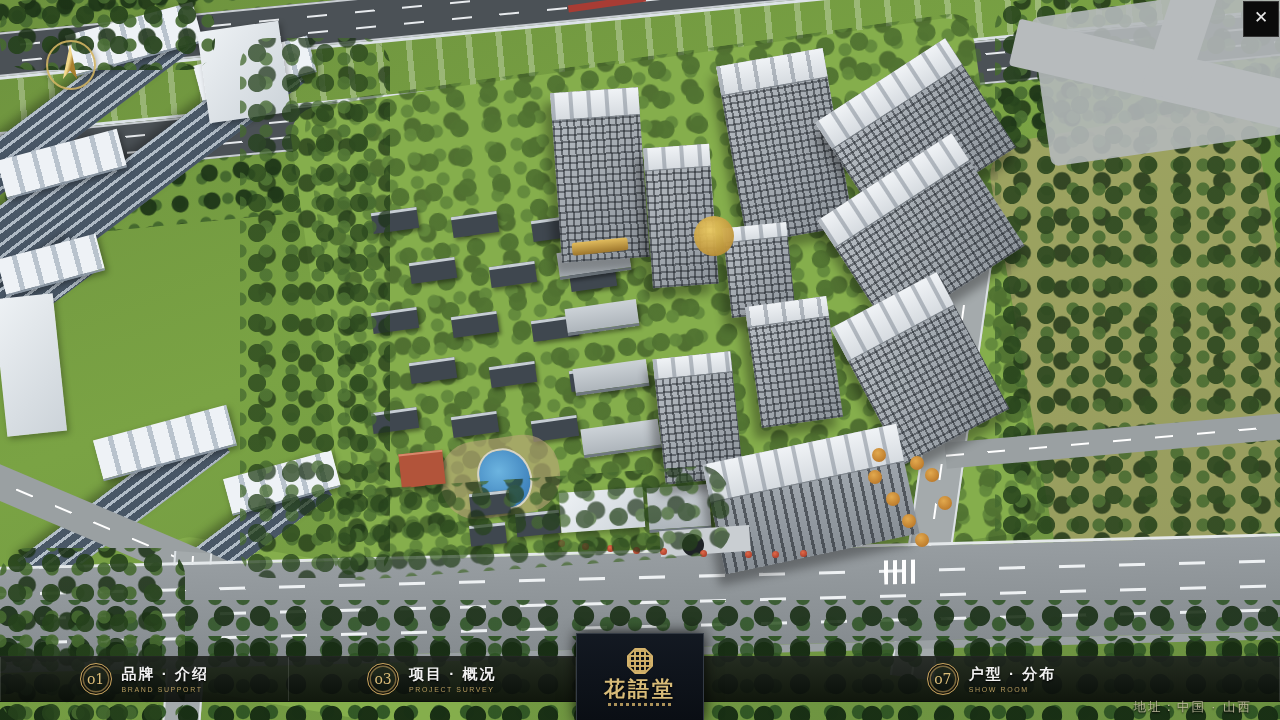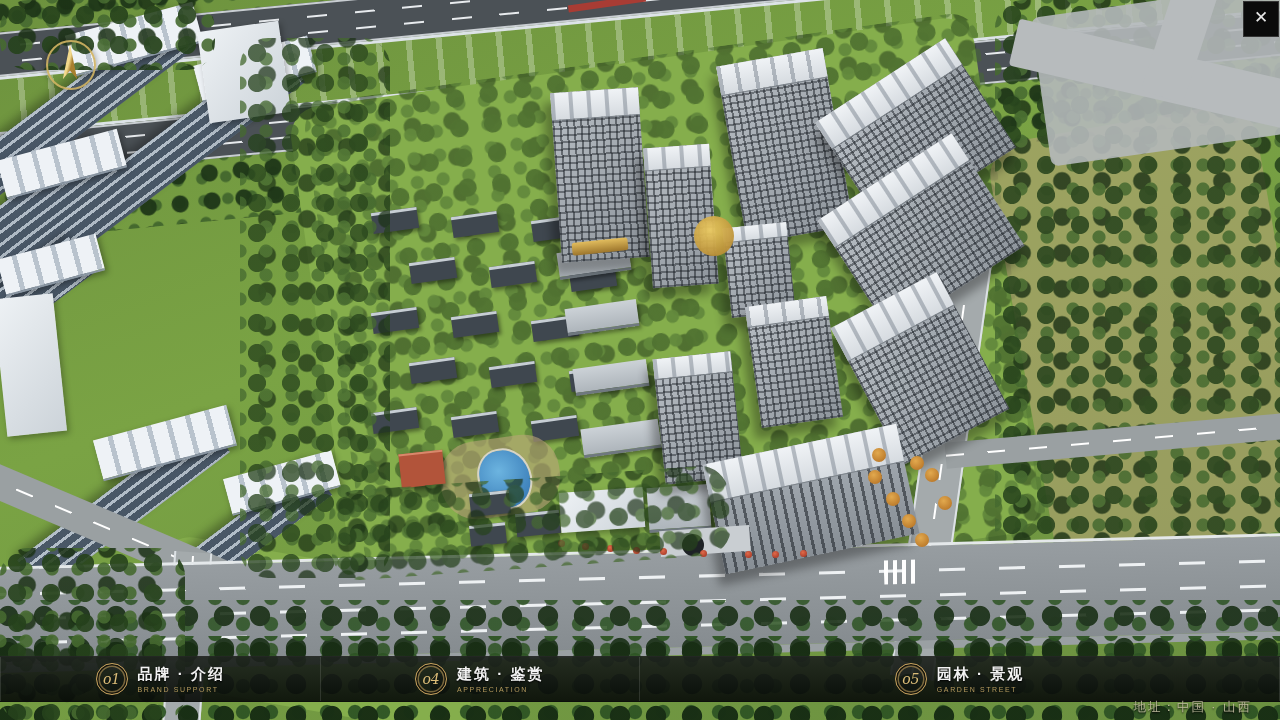--- a/index.html
+++ b/index.html
@@ -95,21 +95,21 @@
   #navbar{position:absolute;left:0;right:0;top:656px;height:44px;display:flex;align-items:stretch;
       background:linear-gradient(rgba(30,35,30,.92),rgba(8,12,8,.92));
       border-top:1px solid rgba(255,255,255,.1);border-bottom:1px solid rgba(0,0,0,.65);}
   .nav-group{flex:1;display:flex;}
   .nav-item{flex:1;display:flex;align-items:center;justify-content:center;gap:10px;cursor:pointer;
       border-right:1px solid rgba(255,255,255,.12);overflow:hidden;}
   .nav-group.left .nav-item:first-child{border-left:1px solid rgba(255,255,255,.12);}
   .badge{width:30px;height:30px;flex:0 0 30px;border-radius:50%;border:1px solid #caa45f;
       box-shadow:inset 0 0 0 1.5px rgba(5,8,5,.9),inset 0 0 0 3px rgba(202,164,95,.55);
       display:flex;align-items:center;justify-content:center;
-      font-family:"DejaVu Serif",serif;font-style:italic;font-size:14px;color:#dcbd78;}
+      font-family:"DejaVu Serif",serif;font-size:14px;color:#dcbd78;}
   .nav-text{display:flex;flex-direction:column;align-items:flex-start;}
   .cn{font-size:15px;font-weight:bold;color:#f2f2f2;letter-spacing:2px;white-space:nowrap;
       text-shadow:0 1px 2px #000;}
   .en{font-size:7px;color:#b59a5e;letter-spacing:1.6px;margin-top:2px;white-space:nowrap;}
   #logocell{width:126px;flex:0 0 126px;height:86px;margin-top:-24px;z-index:2;cursor:pointer;
       background:linear-gradient(#131922,#0a0e14);border:1px solid #343b44;
       box-shadow:0 0 14px rgba(0,0,0,.85);display:flex;flex-direction:column;
       align-items:center;justify-content:center;gap:4px;}
   .seal{width:26px;height:26px;background:#d4b26a;
       clip-path:polygon(30% 0,70% 0,100% 30%,100% 70%,70% 100%,30% 100%,0 70%,0 30%);
@@ -247,37 +247,44 @@
         <div class="badge">
             <span>o1</span>
           </div>
         <div class="nav-text">
           <span class="cn">品牌 · 介绍</span>
           <span class="en">BRAND SUPPORT</span>
         </div>
       </div>
       <div class="nav-item">
         <div class="badge">
-            <span>o4</span>
+            <span>o3</span>
           </div>
         <div class="nav-text">
-          <span class="cn">建筑 · 鉴赏</span>
-          <span class="en">APPRECIATION</span>
+          <span class="cn">项目 · 概况</span>
+          <span class="en">PROJECT SURVEY</span>
         </div>
       </div>
     </div>
 
+    <div id="logocell">
+      <div class="seal">
+        <div class="seal-in"></div>
+      </div>
+      <div id="logoname">花語堂</div>
+      <div id="logosub"></div>
+    </div>
 
     <div class="nav-group right">
       <div class="nav-item">
         <div class="badge">
-            <span>o5</span>
+            <span>o7</span>
           </div>
         <div class="nav-text">
-          <span class="cn">园林 · 景观</span>
-          <span class="en">GARDEN STREET</span>
+          <span class="cn">户型 · 分布</span>
+          <span class="en">SHOW ROOM</span>
         </div>
       </div>
     </div>
   </div>
 
   <div id="address">地址：中国 · 山西</div>
 </div>
 
 </body></html>

